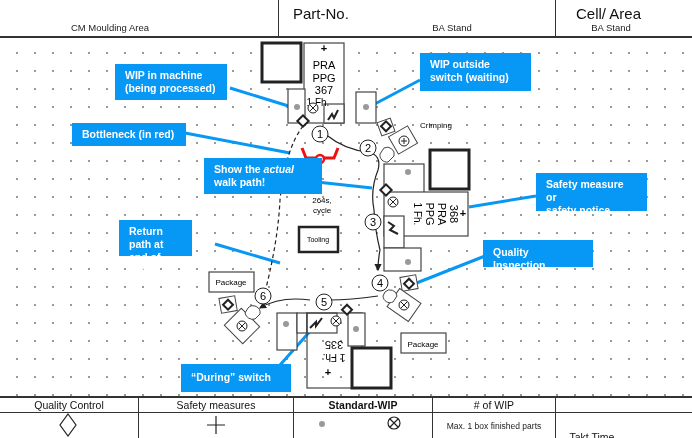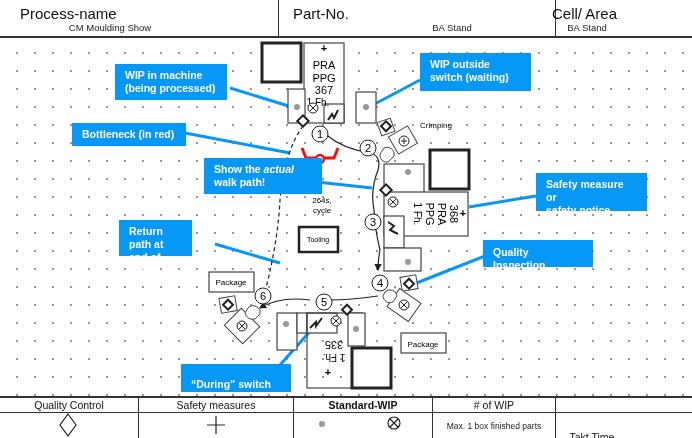--- a/index.html
+++ b/index.html
@@ -18,30 +18,29 @@
   .fcol .t { font-size:10.5px; margin-top:1px; color:#111; }
   .fcol .v { font-size:8.5px; position:absolute; top:23px; width:100%; text-align:center; }
   .callout { position:absolute; background:#0797f5; color:#fff; font-size:10.5px; line-height:13px; padding:5px 10px; box-sizing:border-box;font-weight:bold; }
   svg text { font-family:"Liberation Sans", sans-serif; }
 </style>
 </head>
 <body>
 
 <div class="hdr">
   <div class="hcell" style="left:0;width:278px;">
-    <span class="lbl">Process-name</span>
-    <span class="val" style="left:0;width:220px;">CM Moulding Show</span>
+    <span class="val" style="left:0;width:220px;">CM Moulding Area</span>
   </div>
   <div class="vsep" style="left:278px;height:36px;"></div>
   <div class="hcell" style="left:279px;width:276px;">
     <span class="lbl" style="left:14px;">Part-No.</span>
     <span class="val" style="left:35px;">BA Stand</span>
   </div>
   <div class="vsep" style="left:555px;height:36px;"></div>
-  <div class="hcell" style="left:532px;width:136px;">
+  <div class="hcell" style="left:556px;width:136px;">
     <span class="lbl" style="left:20px;">Cell/ Area</span>
     <span class="val" style="left:0;width:110px;">BA Stand</span>
   </div>
 </div>
 
 <div class="canvas"></div>
 
 <svg width="692" height="438" style="position:absolute;left:0;top:0;">
   <defs>
     <marker id="arr" markerWidth="6" markerHeight="6" refX="5" refY="3" orient="auto">
@@ -245,21 +244,21 @@
   <div>Safety measure or</div>
     <div>safety notice</div>
 </div>
 <div class="callout" style="left:119px;top:220px;width:73px;height:36px;">
   <div>Return path at</div>
     <div>end of cycle</div>
 </div>
 <div class="callout" style="left:483px;top:240px;width:110px;height:27px;padding-top:6px;">
   <div>Quality Inspection</div>
 </div>
-<div class="callout" style="left:181px;top:364px;width:110px;height:28px;padding-top:14px;">
+<div class="callout" style="left:181px;top:364px;width:110px;height:28px;padding-top:7px;">
   <div>“During” switch</div>
 </div>
 
 <div class="ftr">
   <div class="fhead"></div>
   <div class="vsep" style="left:138px;height:40px;"></div>
   <div class="vsep" style="left:293px;height:40px;"></div>
   <div class="vsep" style="left:432px;height:40px;"></div>
   <div class="vsep" style="left:555px;height:40px;"></div>
 

